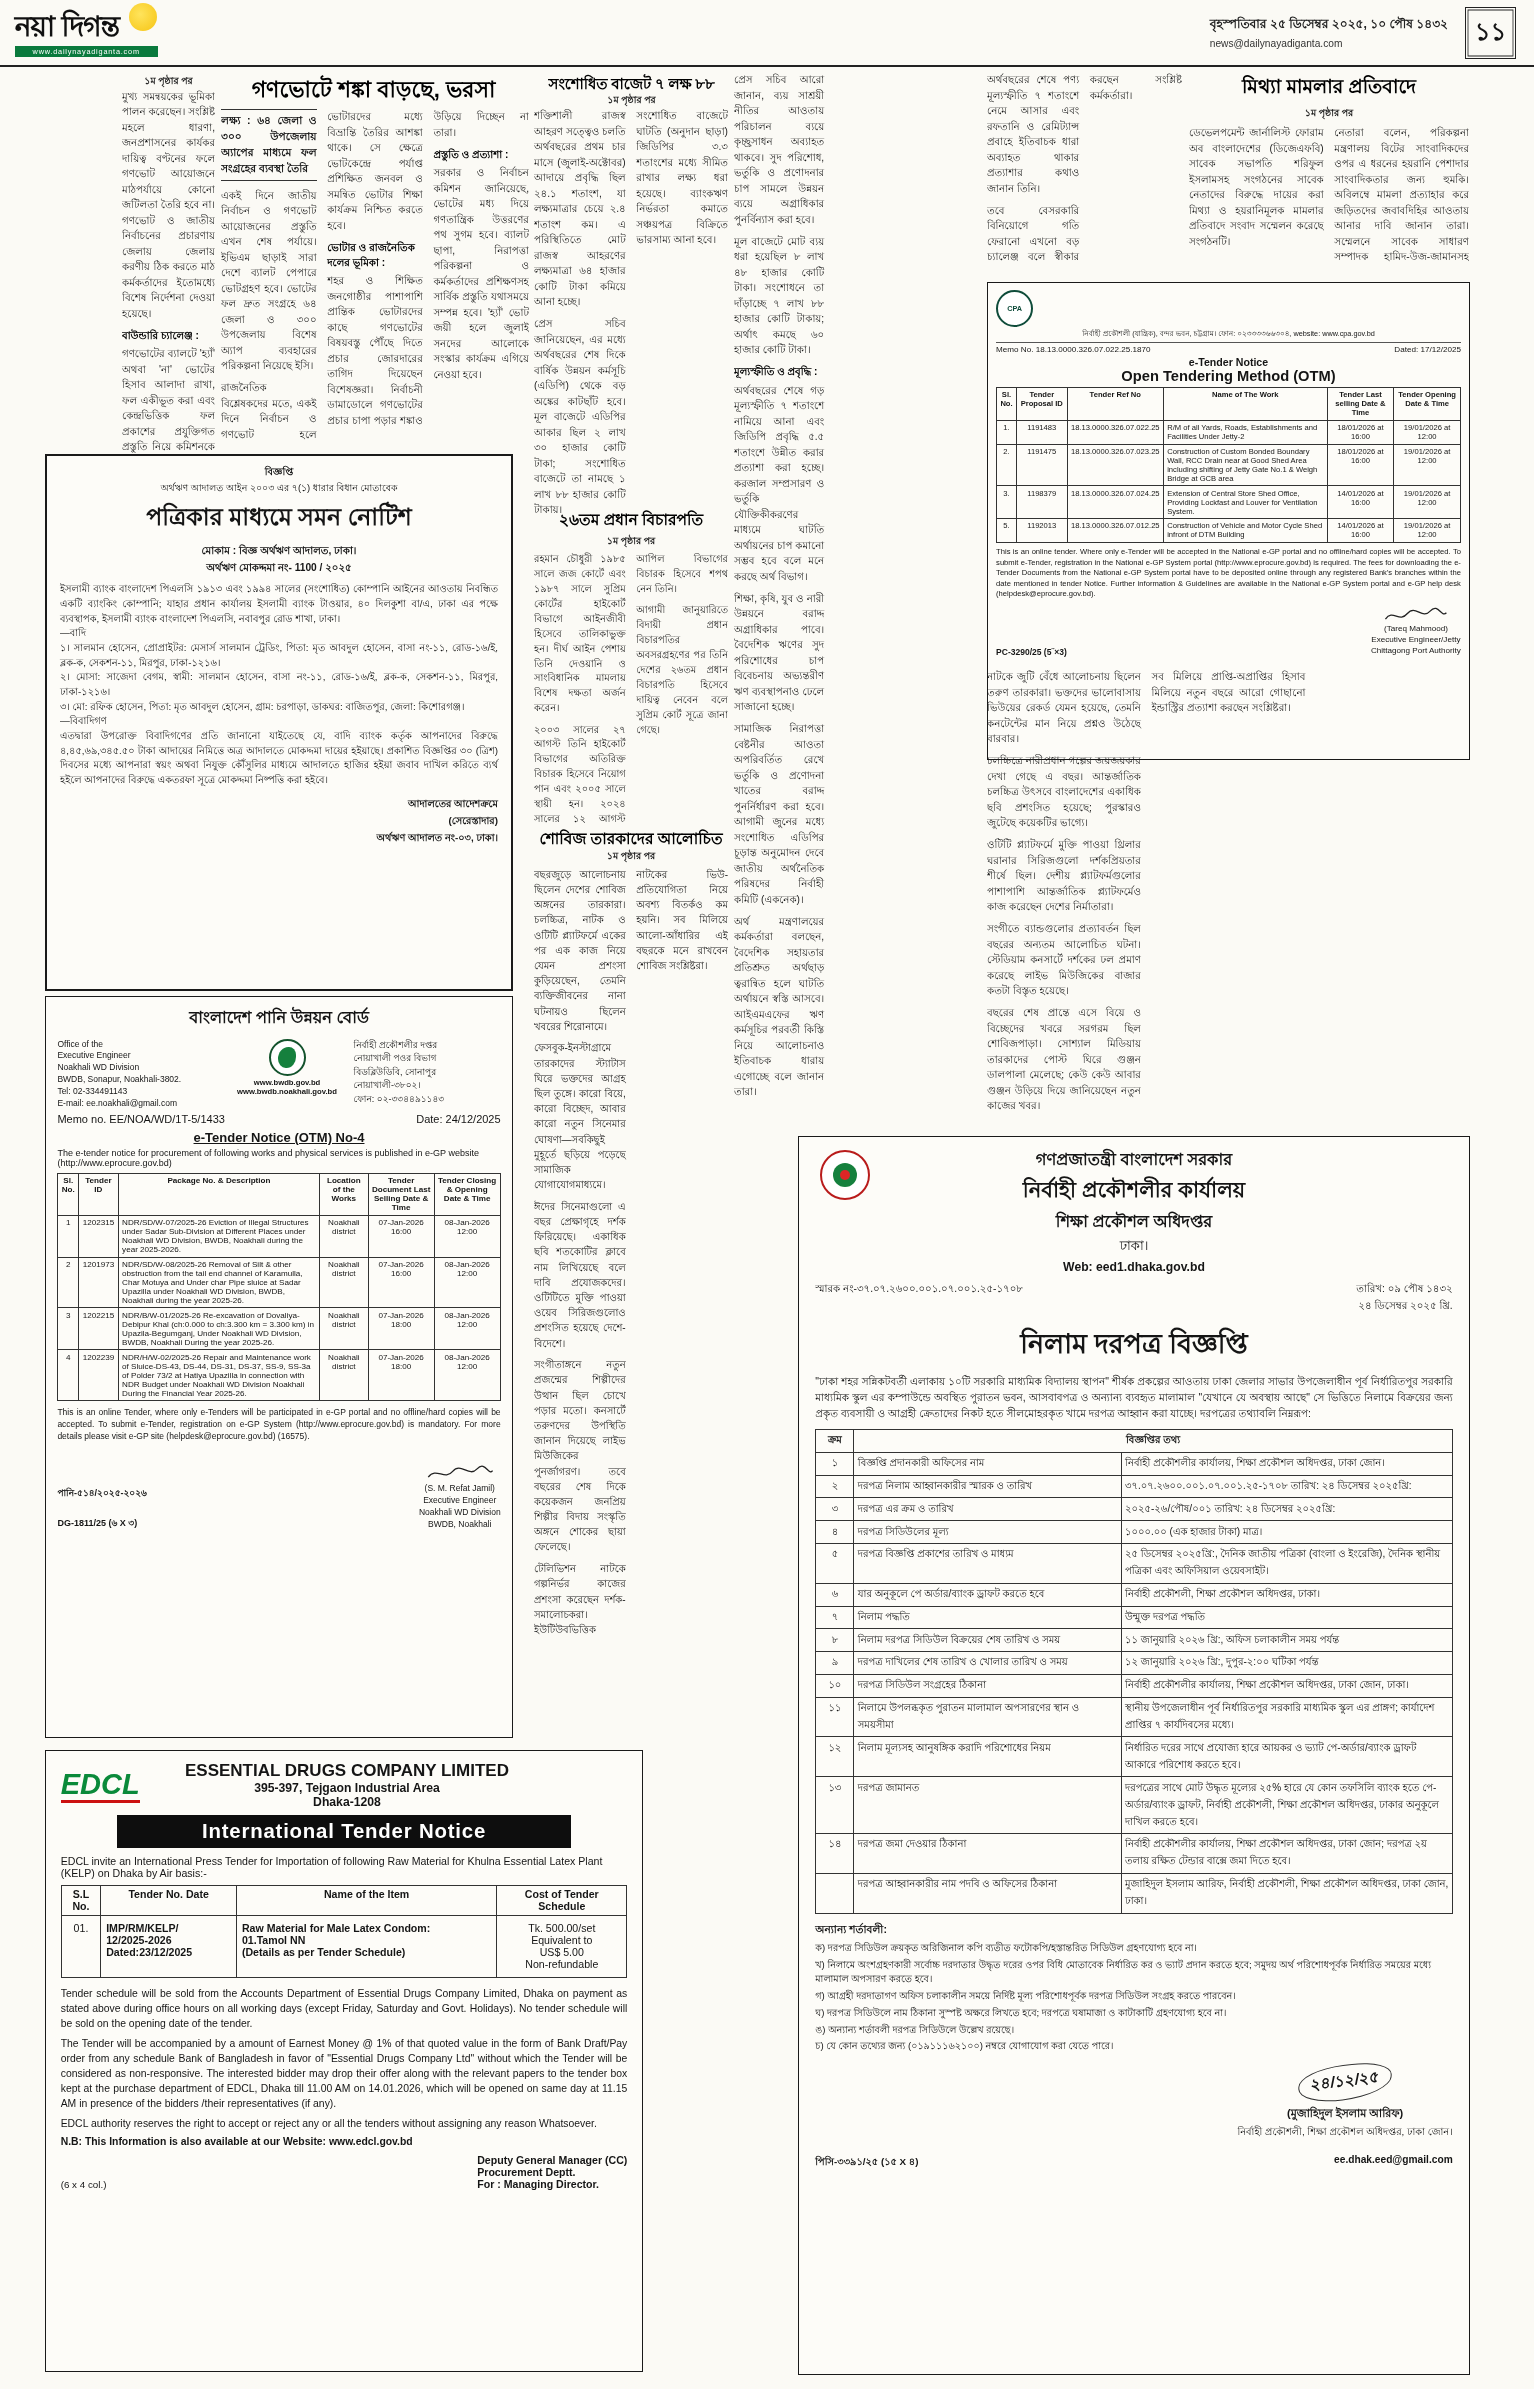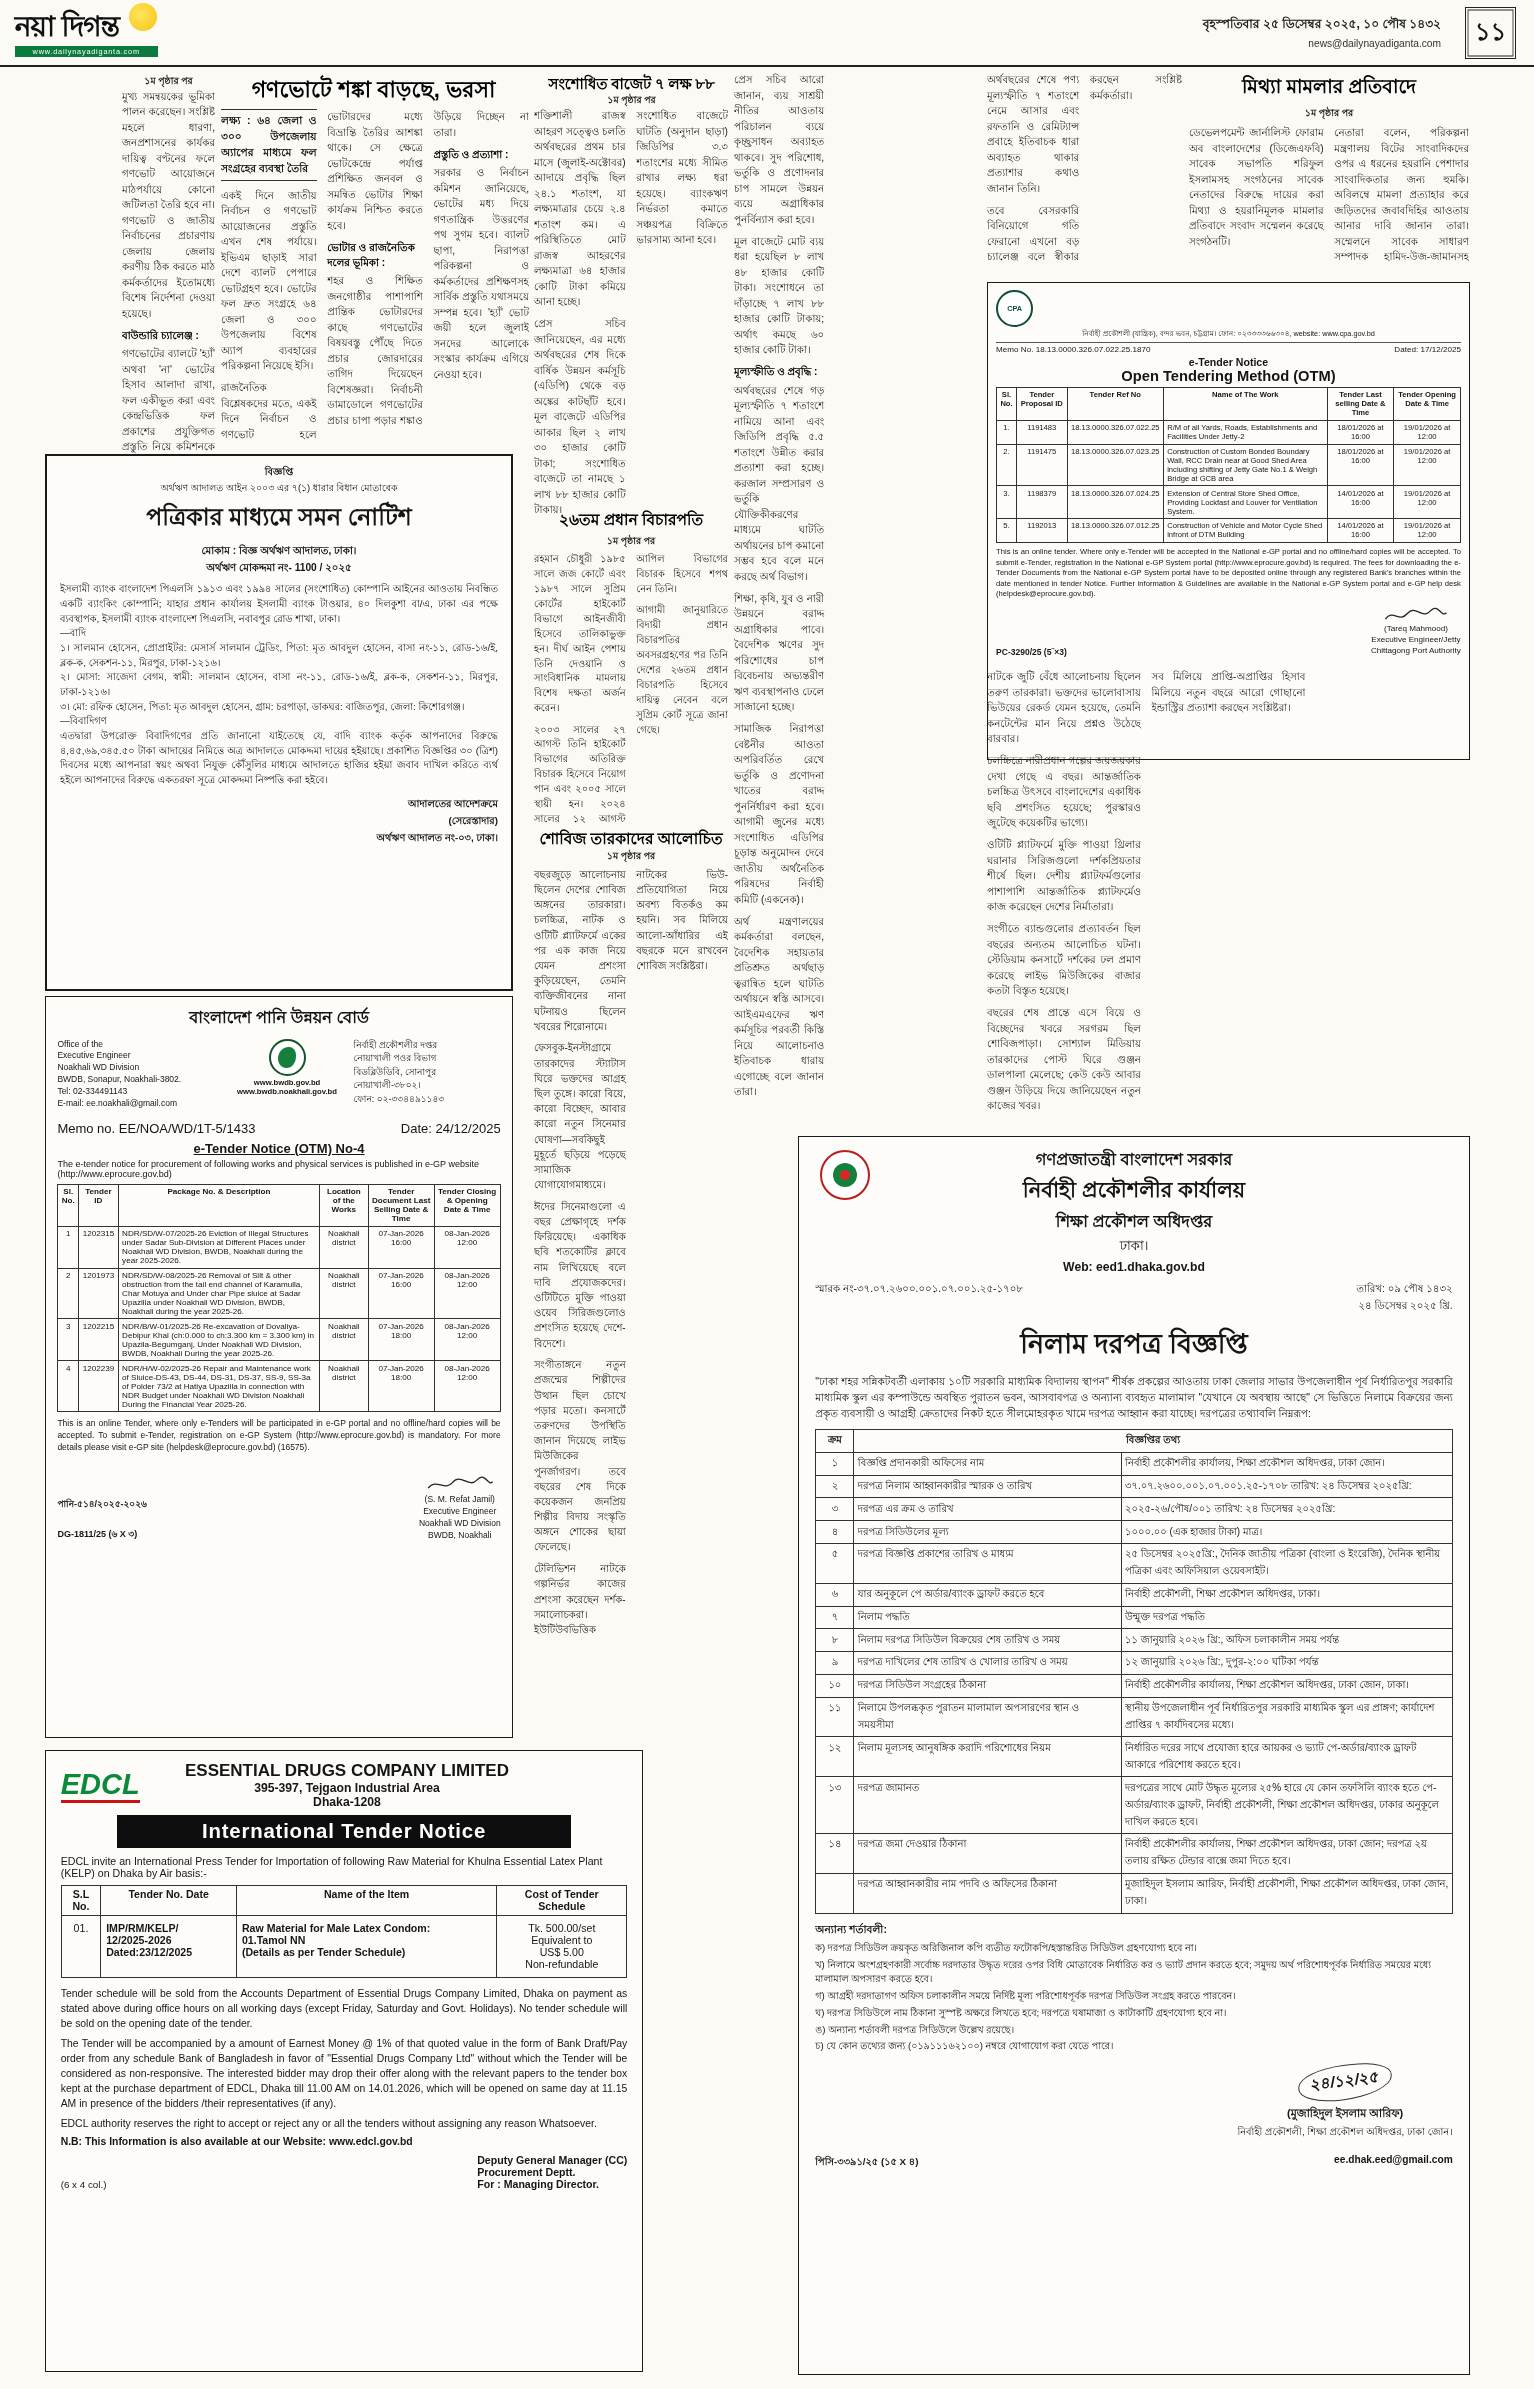--- a/index.html
+++ b/index.html
@@ -7,21 +7,21 @@
        font-family:"Liberation Sans","DejaVu Sans",sans-serif;}
   .abs{position:absolute;}
   
   #masthead{left:0;top:0;width:1535px;height:65px;border-bottom:2.4px double #222;background:#fbfaf5;}
   .logo{left:14.7px;top:3.3px;width:147px;height:57px;}
   .logo-sun{position:absolute;right:4.9px;top:0;width:28px;height:28px;border-radius:50%;
             background:radial-gradient(circle at 40% 40%,#ffe45c,#f6c413);}
   .logo-text{position:absolute;left:0;top:1.6px;font-size:28px;font-weight:900;color:#101010;letter-spacing:-0.8px;}
   .logo-bar{position:absolute;left:0;bottom:3.3px;width:143px;height:11.4px;background:#0a7a3d;color:#fff;
             font-size:7.3px;text-align:center;line-height:11.4px;letter-spacing:0.8px;}
-  .dateline{right:94px;top:14.7px;text-align:right;}
+  .dateline{right:87px;top:14.7px;}
   .dateline .d1{font-size:12.2px;font-weight:700;color:#222;}
   .dateline .d2{font-size:10.2px;color:#333;margin-top:3.3px;}
   .pagebox{left:1465px;top:6.5px;width:49px;height:50px;border:1.6px solid #222;box-shadow:inset 0 0 0 1.6px #fbfaf5,inset 0 0 0 2.4px #222;
            display:flex;align-items:center;justify-content:center;font-size:24.4px;font-weight:800;}
   
   .hl{font-weight:800;color:#000;text-align:center;}
   .contlbl{font-size:9.4px;font-weight:700;text-align:center;color:#222;}
   .cols{column-gap:10.6px;column-fill:auto;overflow:hidden;}
   .bodyp{font-size:10.2px;line-height:1.52;text-align:justify;margin:0 0 6.5px;color:#1b1b1b;}
   .subh{font-size:10.2px;line-height:1.5;font-weight:800;margin:1.6px 0 3.3px;color:#000;}
@@ -249,21 +249,21 @@
       </div>
       <div class="pre" style="font-size:7.7px;font-weight:700;margin-top:2.4px;">www.bwdb.gov.bd
 www.bwdb.noakhali.gov.bd</div>
     </div>
     <div class="pre" style="font-size:9px;line-height:1.5;width:147px;text-align:left;">নির্বাহী প্রকৌশলীর দপ্তর
 নোয়াখালী পওর বিভাগ
 বিডব্লিউডিবি, সোনাপুর
 নোয়াখালী-৩৮০২।
 ফোন: ০২-৩৩৪৪৯১১৪৩</div>
   </div>
-  <div class="flexsb" style="font-size:13px;margin-top:11px;gap:20px;">
+  <div class="flexsb" style="font-size:11px;margin-top:3px;gap:20px;">
     <span>Memo no. EE/NOA/WD/1T-5/1433</span>
     <span>Date: 24/12/2025</span>
   </div>
   <div style="font-size:13px;font-weight:800;text-align:center;margin:4.9px 0 3.3px;text-decoration:underline;">e-Tender Notice (OTM) No-4</div>
   <div style="font-size:9px;">The e-tender notice for procurement of following works and physical services is published in e-GP website (http://www.eprocure.gov.bd)</div>
   <table style="font-size:8.1px;margin-top:4.9px;">
     <tbody>
         <tr>
       <th style="width:4%;">Sl. No.</th>
       <th style="width:9%;">Tender ID</th>

